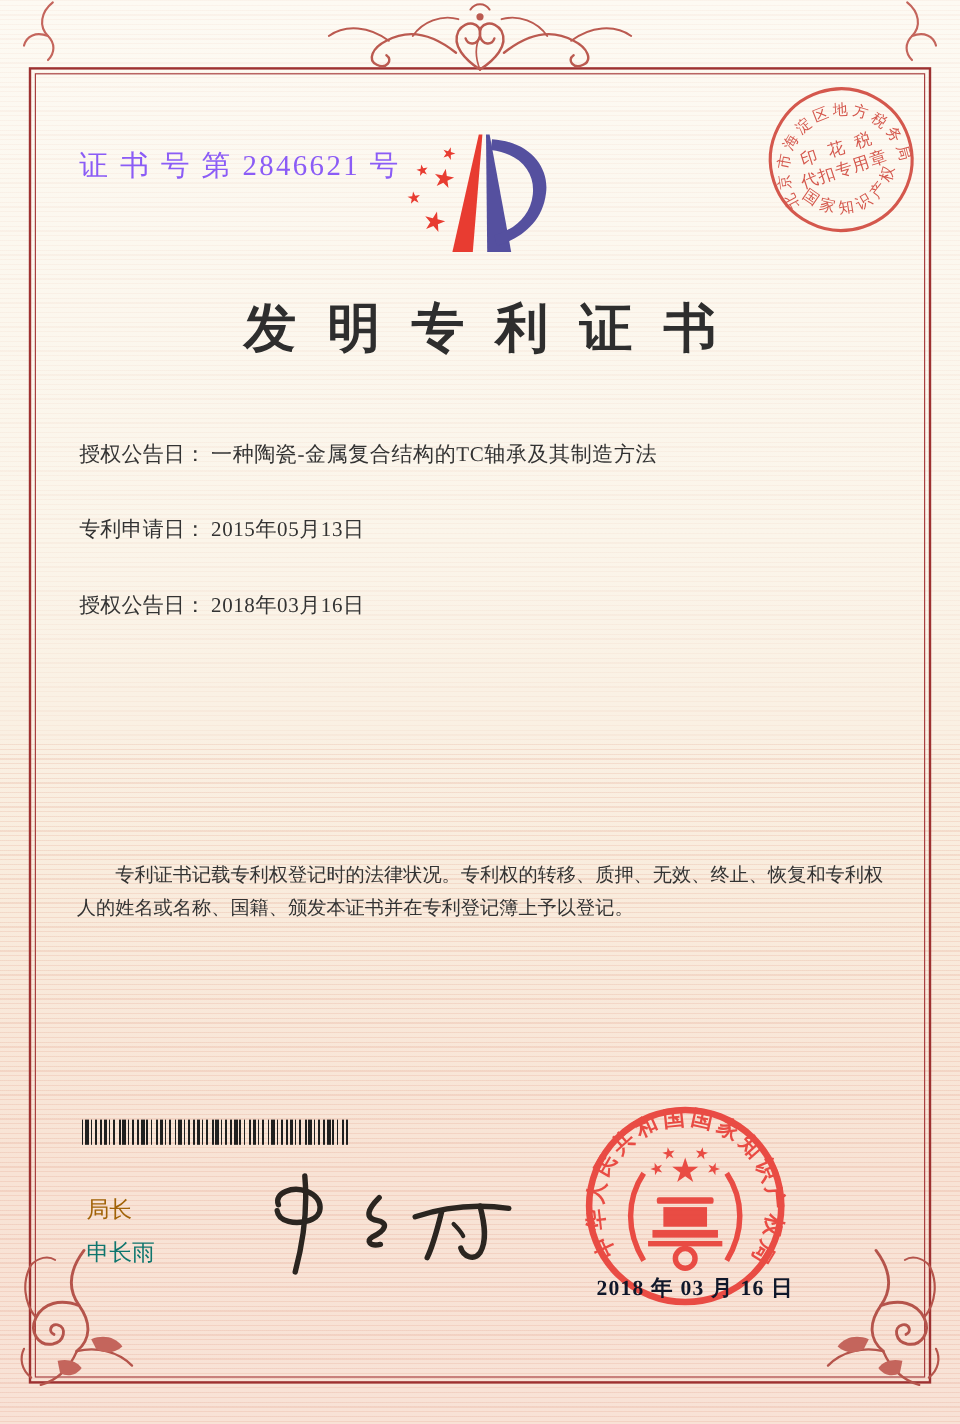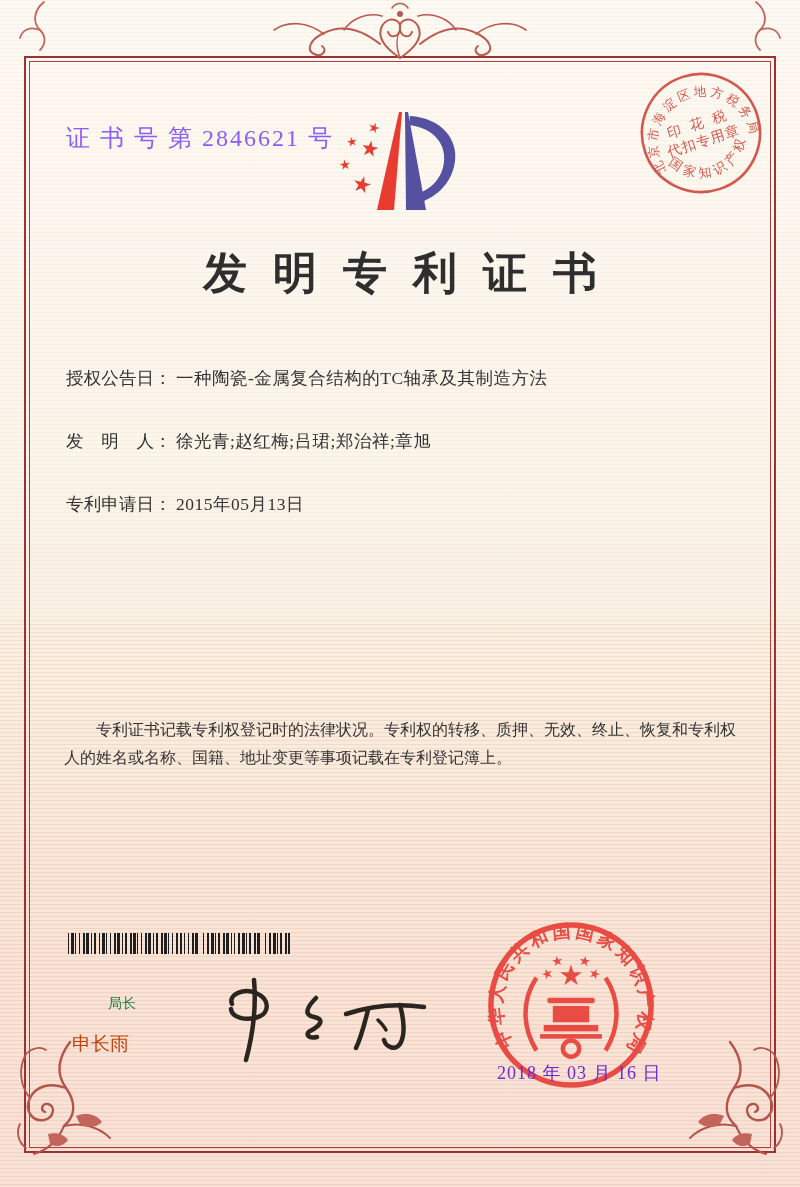--- a/index.html
+++ b/index.html
@@ -25,25 +25,25 @@
   .field-colon{display:inline-block;vertical-align:top;}
   .field-value{display:inline-block;vertical-align:top;letter-spacing:0.5px;}
   .paragraphs{left:64px;top:716px;width:672px;font-size:16px;line-height:28.4px;text-align:justify;color:#333;}
   .paragraphs p{margin:0;text-indent:2em;}
   .barcode{left:68px;top:933px;width:222px;height:21px;
     background:repeating-linear-gradient(90deg,
       #1f1f1f 0 1.5px,rgba(0,0,0,0) 1.5px 3px,
       #1f1f1f 3px 6px,rgba(0,0,0,0) 6px 7.5px,
       #1f1f1f 7.5px 8.5px,rgba(0,0,0,0) 8.5px 11px,
       #1f1f1f 11px 12.5px,rgba(0,0,0,0) 12.5px 15.5px);}
-  .signer-title{left:72px;top:995px;font-family:"Liberation Sans","DejaVu Sans",sans-serif;font-size:14px;color:#15803d;margin-left:36px;}
-  .signer-name{left:72px;top:1031px;font-family:"Liberation Sans","DejaVu Sans",sans-serif;font-size:19px;color:#c2410c;}
+  .signer-title{left:72px;top:995px;font-family:"Liberation Sans","DejaVu Sans",sans-serif;font-size:19px;color:#a16207;}
+  .signer-name{left:72px;top:1031px;font-family:"Liberation Sans","DejaVu Sans",sans-serif;font-size:19px;color:#0f766e;}
   .signature{left:198px;top:968px;}
   .seal{left:480px;top:914px;opacity:0.93;}
-  .seal-date{left:497px;top:1061px;font-size:18px;letter-spacing:1px;color:#6d28d9;z-index:5;}
+  .seal-date{left:497px;top:1061px;font-size:18px;letter-spacing:1px;color:#0f172a;z-index:5;font-weight:bold;}
   .tax-stamp{left:636px;top:68px;transform:rotate(-18deg);opacity:0.9;}
   .orn{color:#bb5a50;}
   svg{display:block;}
 </style>
 </head>
 <body>
 
 <div class="texture"></div>
 <div class="texture-bottom"></div>
 
@@ -119,31 +119,31 @@
 </svg>
 
 <div class="abs page-title">发明专利证书</div>
 
 <div class="abs fields">
   <div class="field-row">
     <span class="field-label">授权公告日</span><span class="field-colon">：</span>
     <span class="field-value">一种陶瓷-金属复合结构的TC轴承及其制造方法</span>
   </div>
   <div class="field-row">
-    <span class="field-label">发明人</span><span class="field-colon">：</span>
-    <span class="field-value">徐光青;赵红梅;吕珺;郑治祥;章旭</span>
-  </div>
-  <div class="field-row">
     <span class="field-label">专利申请日</span><span class="field-colon">：</span>
     <span class="field-value">2015年05月13日</span>
   </div>
+  <div class="field-row">
+    <span class="field-label">授权公告日</span><span class="field-colon">：</span>
+    <span class="field-value">2018年03月16日</span>
+  </div>
 </div>
 
 <div class="abs paragraphs">
-  <p>专利证书记载专利权登记时的法律状况。专利权的转移、质押、无效、终止、恢复和专利权人的姓名或名称、国籍、地址变更等事项记载在专利登记簿上。</p>
+  <p>专利证书记载专利权登记时的法律状况。专利权的转移、质押、无效、终止、恢复和专利权人的姓名或名称、国籍、颁发本证书并在专利登记簿上予以登记。</p>
 </div>
 
 <div class="abs barcode"></div>
 
 <div class="abs signer-title">局长</div>
 <div class="abs signer-name">申长雨</div>
 
 <svg class="abs signature" width="250" height="100" viewBox="0 0 250 100" fill="none" stroke="#2b2520" stroke-width="4.5" stroke-linecap="round">
   <path d="M56,12 C58,34 56,62 48,92"></path>
   <path d="M34,36 C30,26 46,20 58,25 C72,31 72,45 60,49 C48,53 34,50 33,41"></path>

